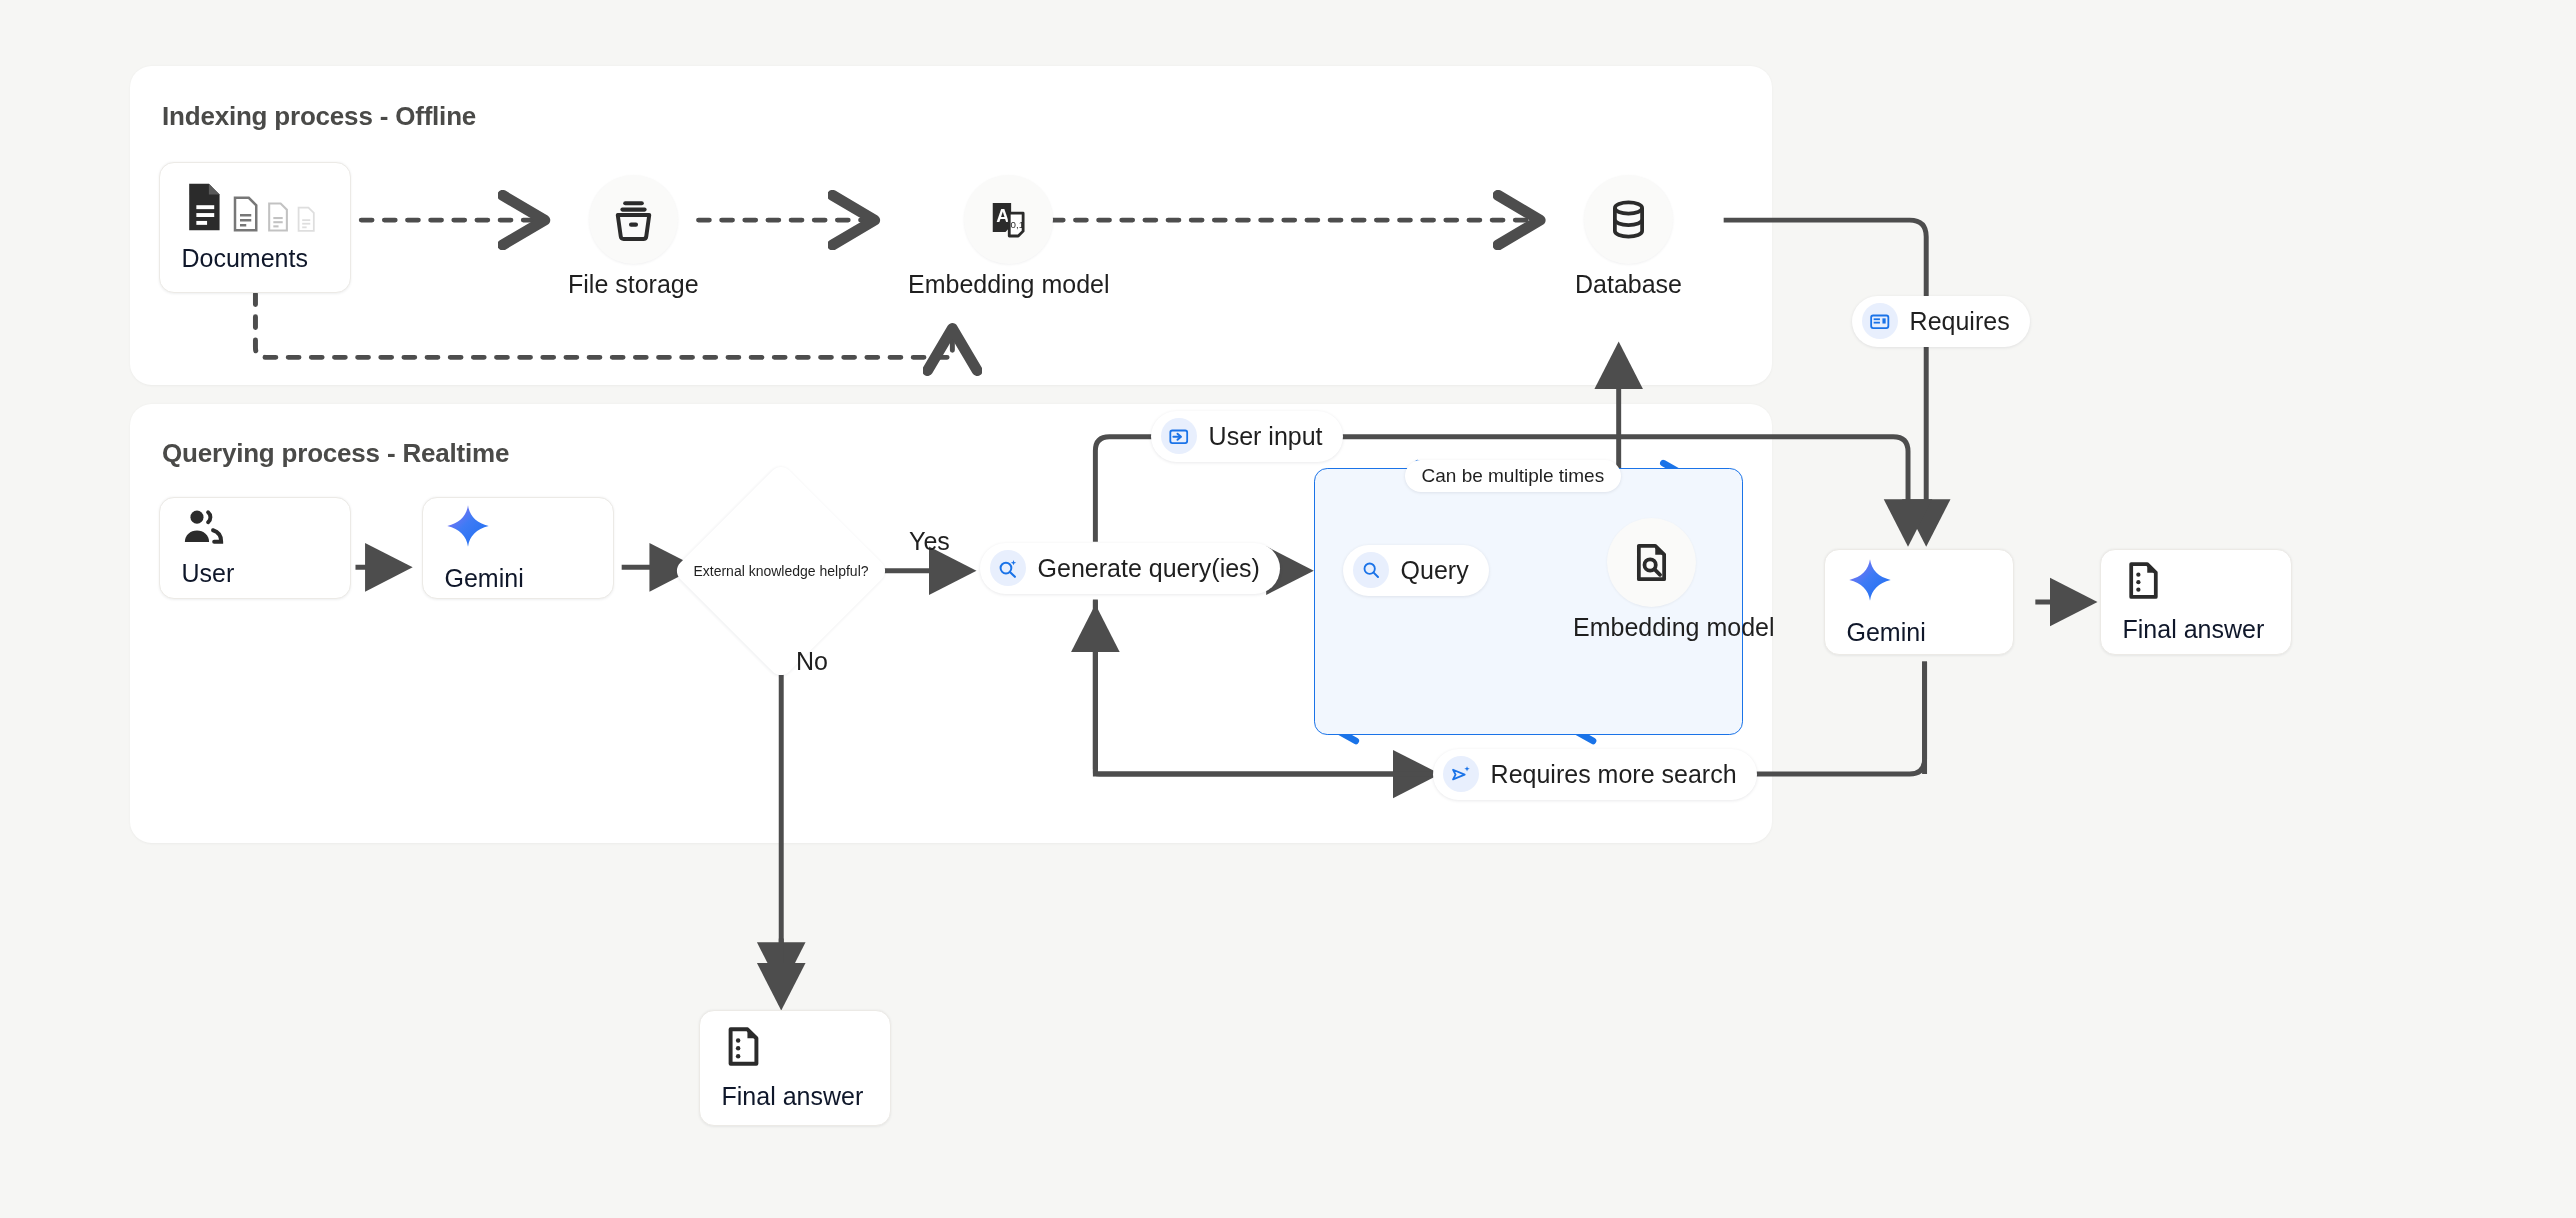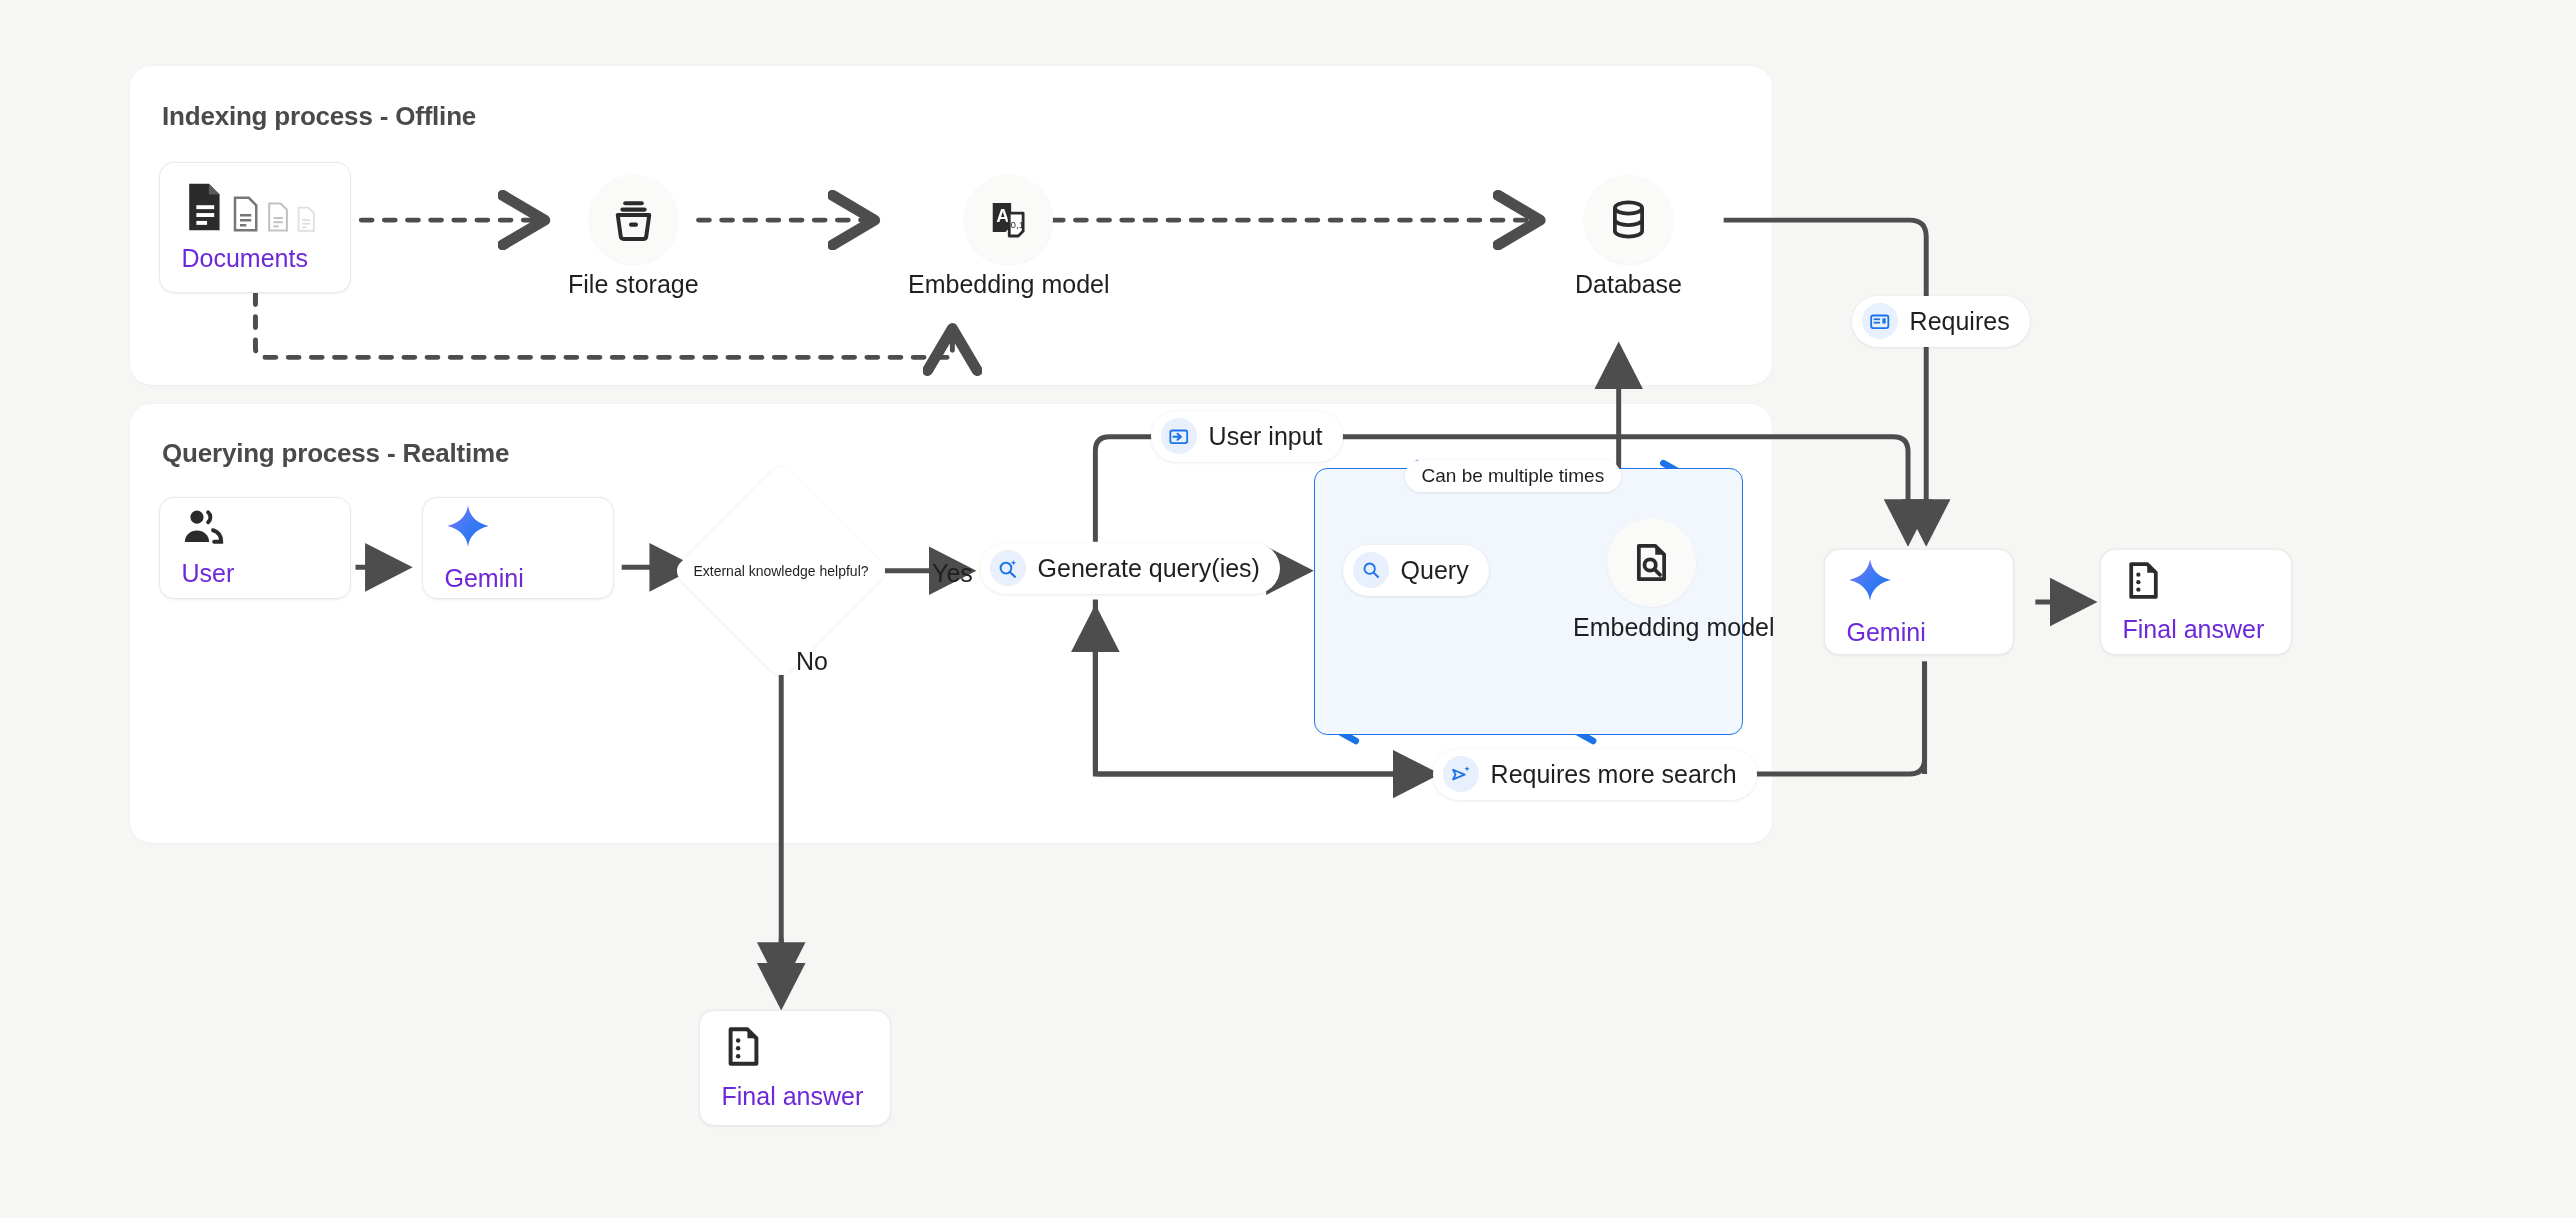--- a/index.html
+++ b/index.html
@@ -36,21 +36,21 @@
     background:#ffffff;
     border:0.8px solid #eceae6;
     border-radius:15px;
     box-shadow:0 0.8px 2.5px rgba(16,24,40,.07);
     display:flex;flex-direction:column;
     justify-content:center;
     padding:18px 21.5px;
     box-sizing:border-box;
   }
   .card .node-label{
-    font-size:25px;color:#6d28d9;white-space:nowrap;margin-top:11.6px;
+    font-size:25px;color:#0f172a;white-space:nowrap;margin-top:11.6px;
   }
 
   
   .circle-node{position:absolute;display:flex;flex-direction:column;align-items:center;}
   .circle{
     width:89px;height:89px;border-radius:50%;
     background:#fafaf9;
     box-shadow:0 0.8px 2.5px rgba(16,24,40,.06);
     display:flex;align-items:center;justify-content:center;
   }
@@ -284,21 +284,21 @@
       </svg>
     </span>
     <span class="node-label">Gemini</span>
   </div>
 
   <div id="decision">
     <div class="dia"></div>
     <div class="dia-text">External knowledge helpful?</div>
   </div>
 
-  <div class="edge-label" style="left:932px;top:527px;margin-top:32px;">Yes</div>
+  <div class="edge-label" style="left:909px;top:527px;">Yes</div>
   <div class="edge-label" style="left:796px;top:647px;">No</div>
 
   <div class="pill" id="pill-generate-queries" style="left:980px;top:543px;">
     <span class="pill-ico">
       <svg width="21.5" height="21.5" viewBox="0 0 24 24">
         <circle cx="10" cy="11.2" r="6" fill="none" stroke="#1a73e8" stroke-width="2.2"></circle>
         <path d="M14.4 15.6L20 21" stroke="#1a73e8" stroke-width="2.4" stroke-linecap="round"></path>
         <path d="M18.4 2.2l.8 2.2 2.2.8-2.2.8-.8 2.2-.8-2.2-2.2-.8 2.2-.8z" fill="#1a73e8"></path>
       </svg>
     </span>

